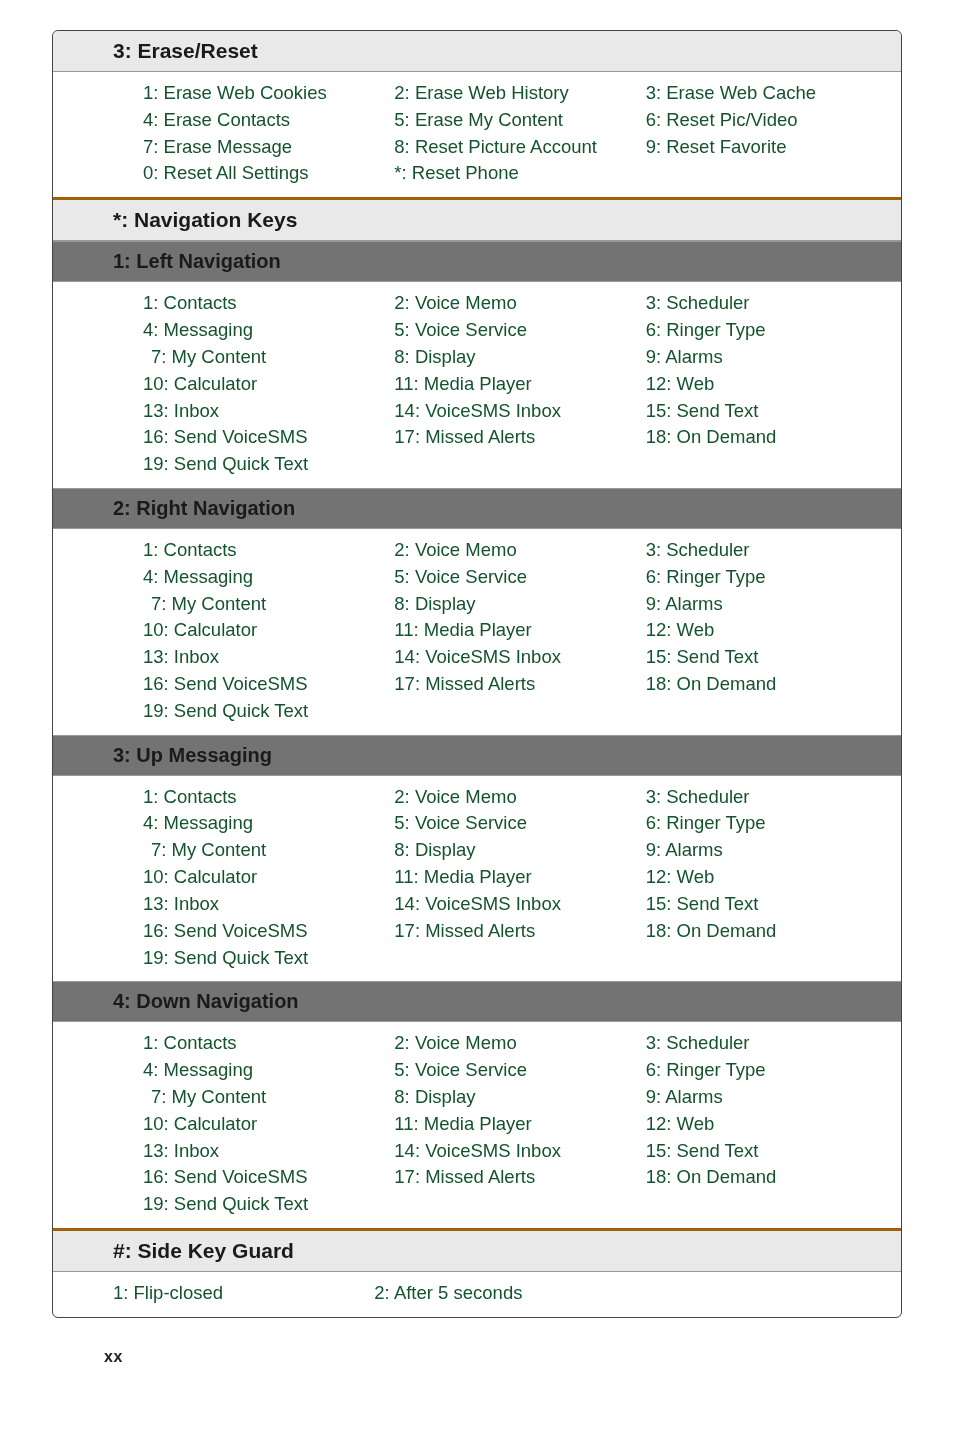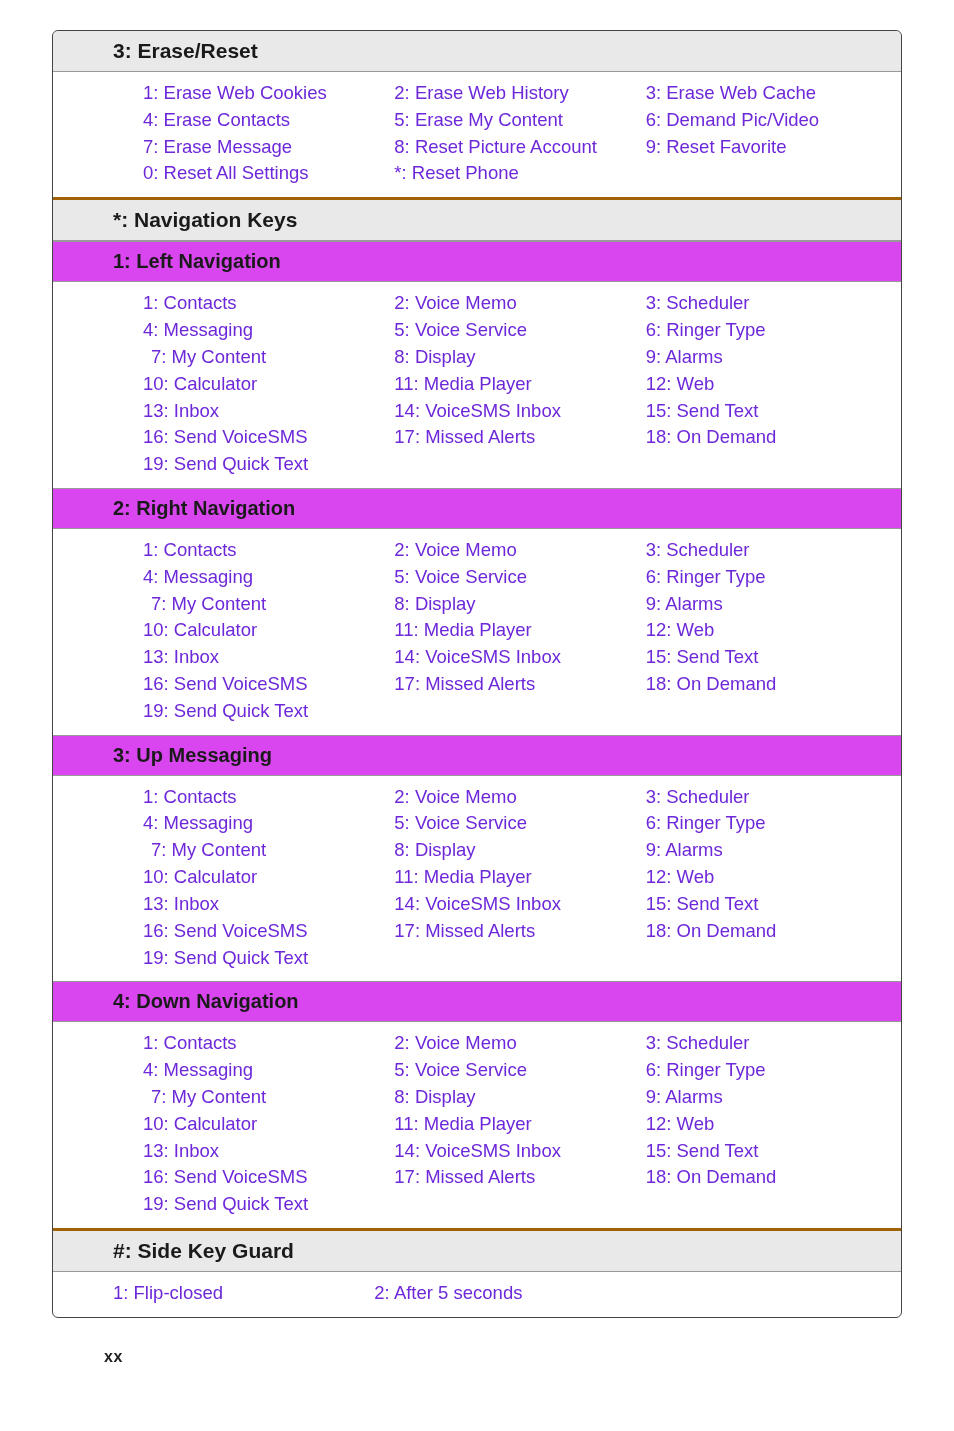--- a/index.html
+++ b/index.html
@@ -24,35 +24,35 @@
     padding: 8px 10px 8px 60px;
     font-weight: 700;
     font-size: 21px;
   }
   .section-header.first {
     border-top: none;
     border-top-left-radius: 6px;
     border-top-right-radius: 6px;
   }
   .sub-header {
-    background: #d946ef;
+    background: #737373;
     border-top: 1px solid #999;
     border-bottom: 1px solid #999;
     padding: 8px 10px 8px 60px;
     font-weight: 700;
     font-size: 20px;
   }
   .items {
     display: grid;
     grid-template-columns: 1fr 1fr 1fr;
     column-gap: 8px;
     padding: 8px 12px 10px 90px;
     font-size: 18.5px;
     line-height: 1.45;
-    color: #6d28d9;
+    color: #14532d;
   }
   .col {
     white-space: nowrap;
   }
   .col .item {
     white-space: nowrap;
   }
   .indent .item:nth-child(3) {
     padding-left: 8px;
   }
@@ -79,21 +79,21 @@
         <div class="item">0: Reset All Settings</div>
       </div>
       <div class="col">
         <div class="item">2: Erase Web History</div>
         <div class="item">5: Erase My Content</div>
         <div class="item">8: Reset Picture Account</div>
         <div class="item">*:  Reset Phone</div>
       </div>
       <div class="col">
         <div class="item">3: Erase Web Cache</div>
-        <div class="item">6: Demand Pic/Video</div>
+        <div class="item">6: Reset Pic/Video</div>
         <div class="item">9: Reset Favorite</div>
       </div>
     </div>
 
     <div class="section-header">*: Navigation Keys</div>
 
     <div class="sub-header">1: Left Navigation</div>
     <div class="items">
       <div class="col indent">
         <div class="item">1: Contacts</div>

